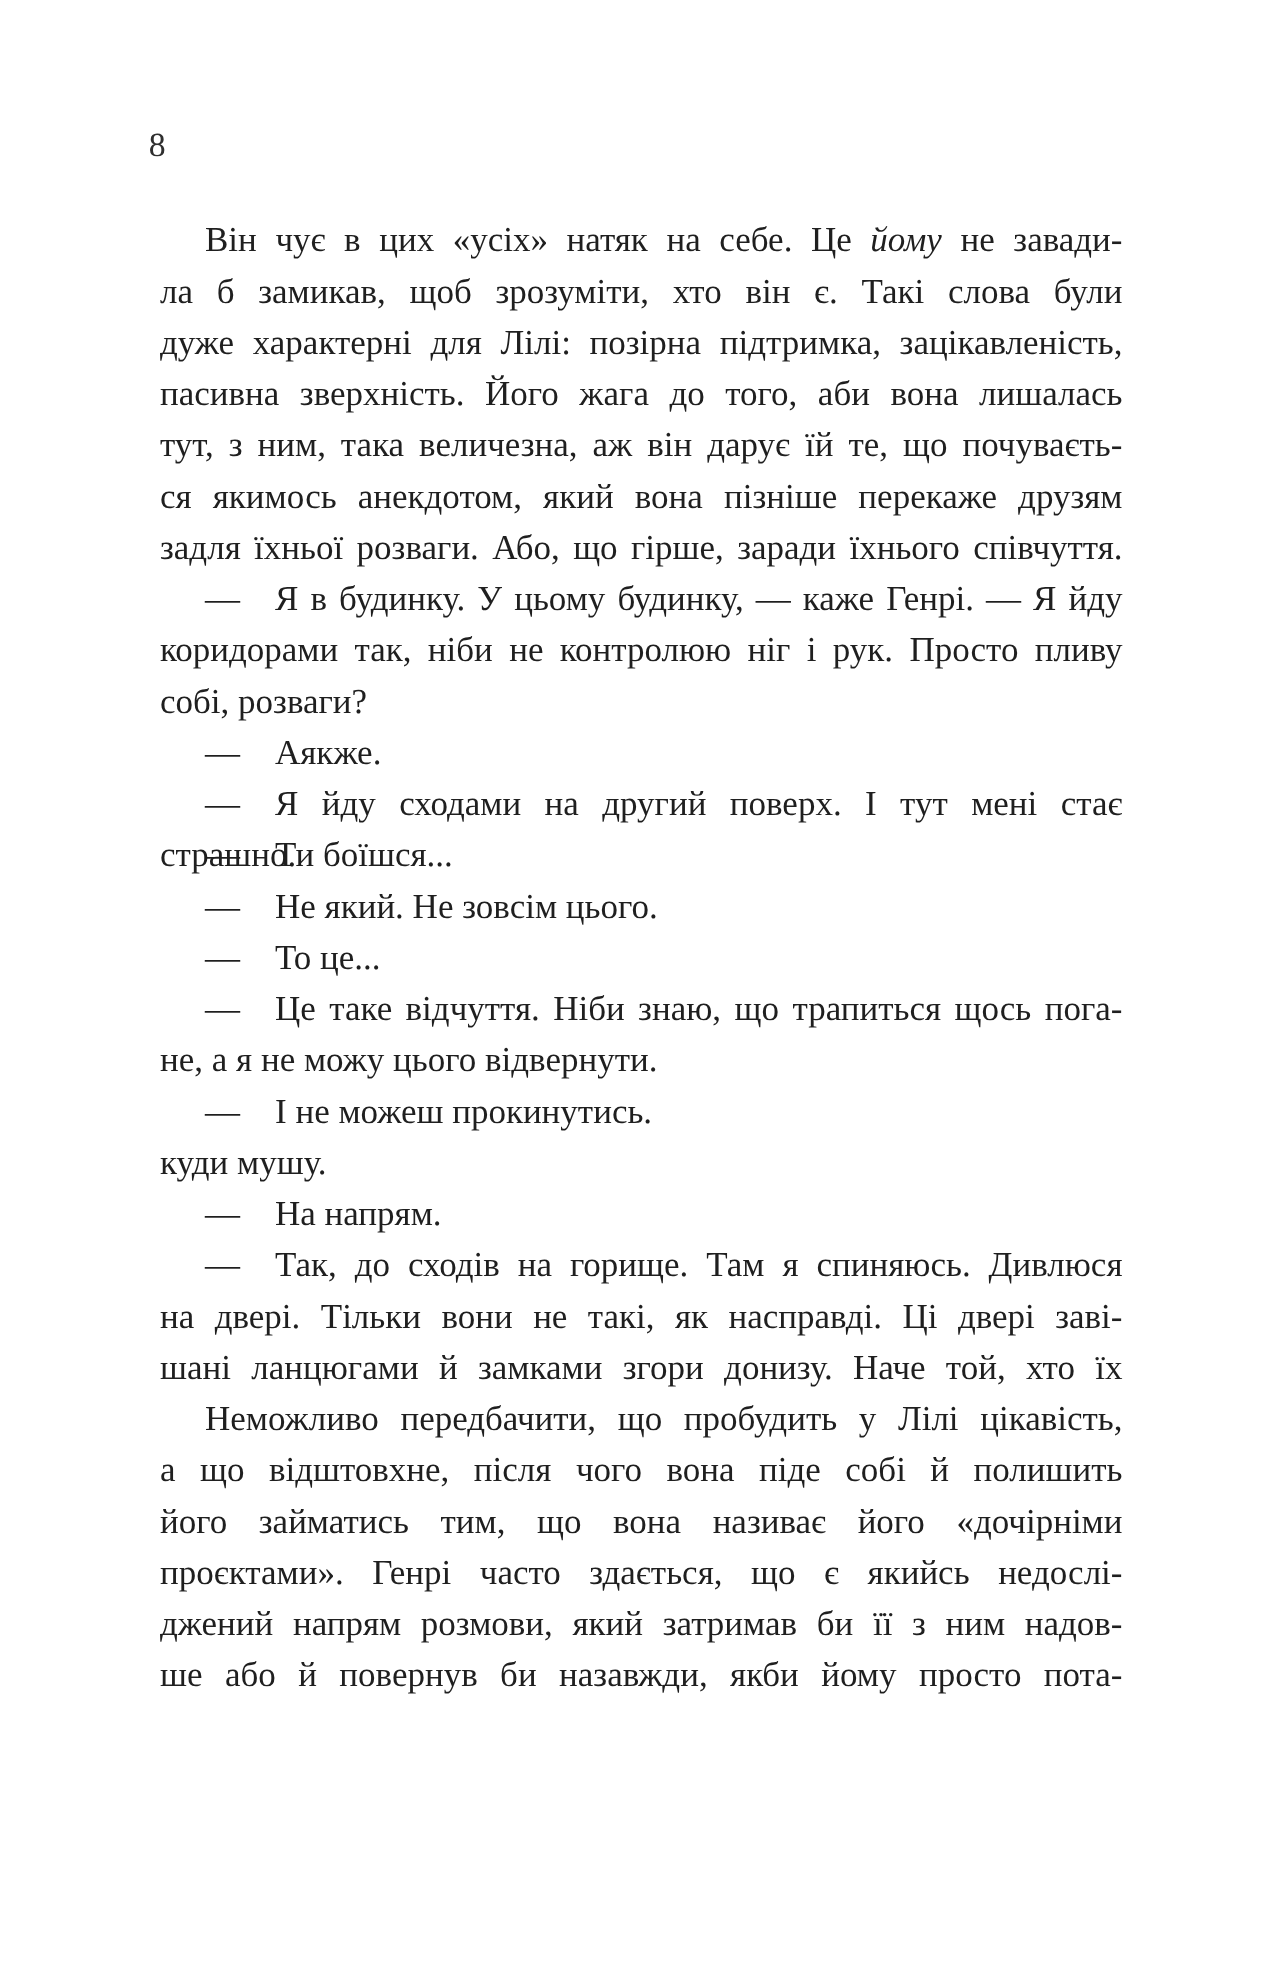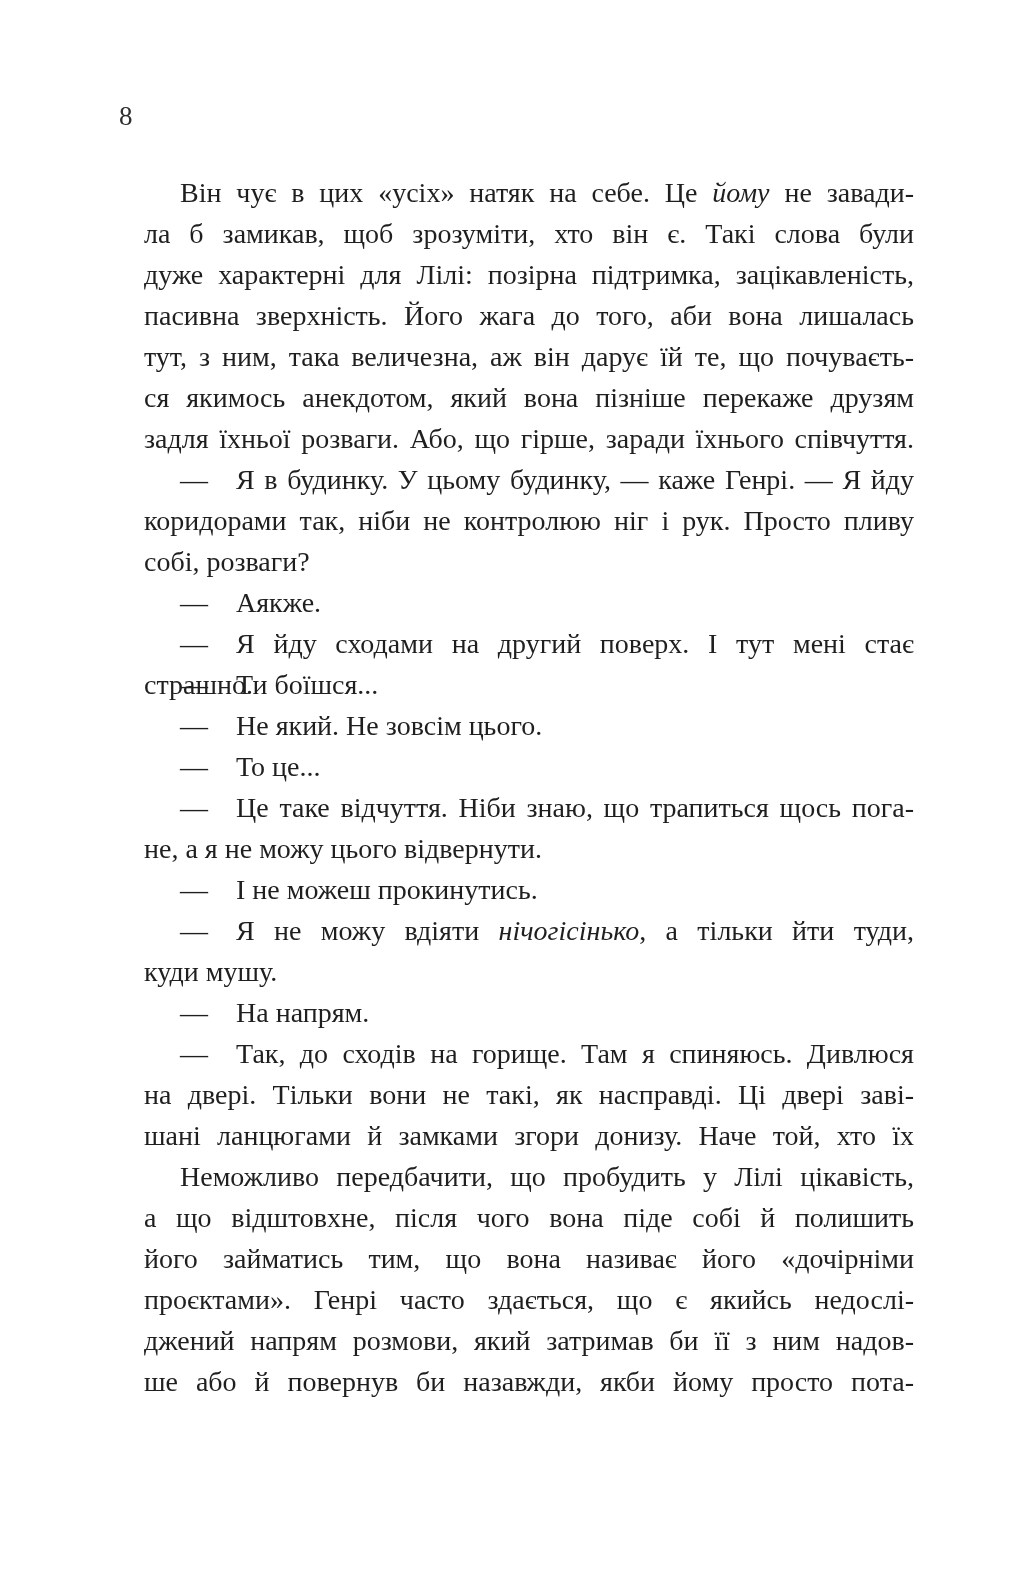--- a/index.html
+++ b/index.html
@@ -23,21 +23,21 @@
   .page-number {
     position: absolute;
     left: 119px;
     top: 100px;
     font-size: 27px;
     line-height: 32px;
     color: #2f2f2f;
   }
   .text-block {
     position: absolute;
-    left: 144px;
+    left: 128px;
     top: 172px;
     width: 770px;
   }
   .para {
     margin: 0;
     padding: 0;
   }
   .line {
     font-size: 28px;
     line-height: 41px;
@@ -93,21 +93,20 @@
         <div class="line first"><span>— То це...</span></div>
       </div>
       <div class="para">
         <div class="line jl first"><span>— Це таке відчуття. Ніби знаю, що трапиться щось пога-</span></div>
         <div class="line"><span>не, а я не можу цього відвернути.</span></div>
       </div>
       <div class="para">
         <div class="line first"><span>— І не можеш прокинутись.</span></div>
       </div>
       <div class="para">
-        <div class="line jl first"><span>— Я не можу вдіяти </span><span class="it">нічогісінько</span><span>, а тільки йти туди,</span></div>
         <div class="line"><span>куди мушу.</span></div>
       </div>
       <div class="para">
         <div class="line first"><span>— На напрям.</span></div>
       </div>
       <div class="para">
         <div class="line jl first"><span>— Так, до сходів на горище. Там я спиняюсь. Дивлюся</span></div>
         <div class="line jl"><span>на двері. Тільки вони не такі, як насправді. Ці двері заві-</span></div>
         <div class="line jl"><span>шані ланцюгами й замками згори донизу. Наче той, хто їх</span></div>
       </div>

